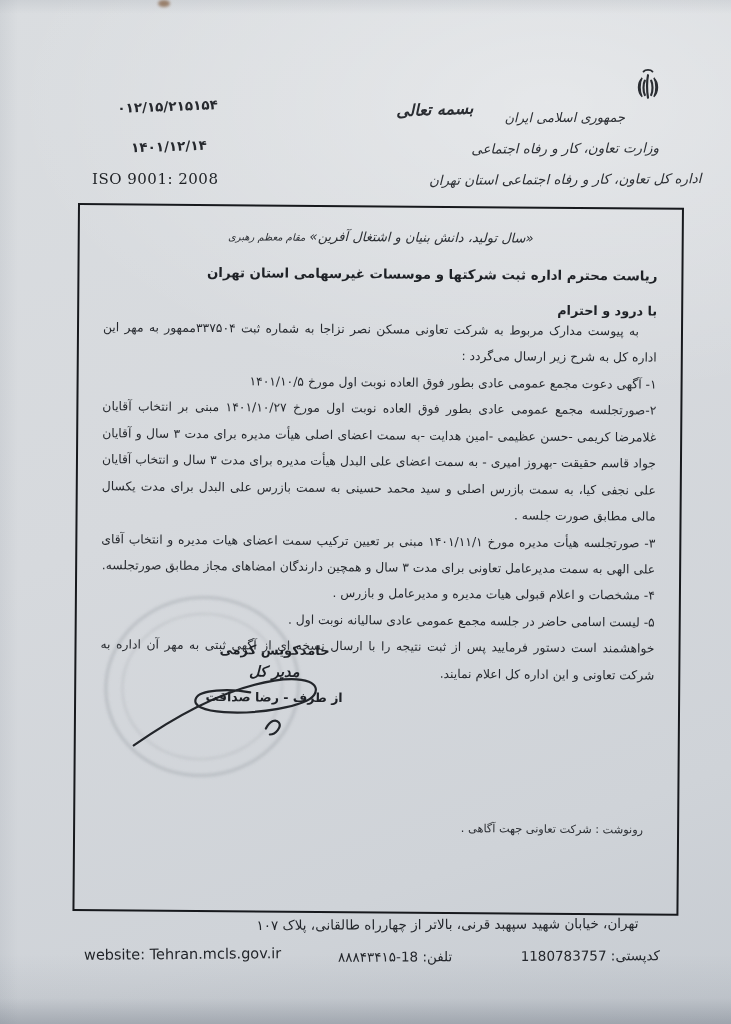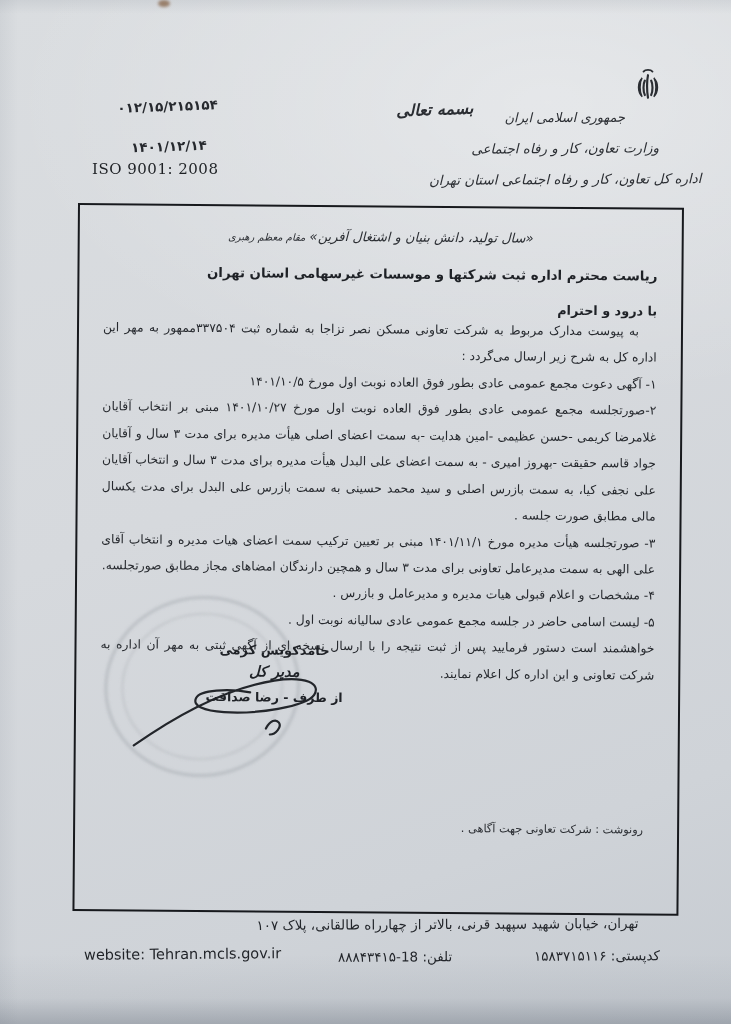--- a/index.html
+++ b/index.html
@@ -23,21 +23,21 @@
   
   .emblem{position:absolute;left:630px;top:66px;width:36px;height:40px;}
   .lh-text{position:absolute;right:16px;top:102px;width:300px;text-align:center;
     font-style:italic;direction:rtl;line-height:31px;font-size:13.5px;color:#2b2e33;
     transform:rotate(-0.4deg);}
   .lh-text .l1{font-size:13px;}
   .refblock{position:absolute;left:118px;top:86px;text-align:center;direction:rtl;
     font-weight:bold;font-size:13.5px;color:#26292e;transform:rotate(-2deg);line-height:40px;}
   .besmeleh{position:absolute;left:396px;top:100px;font-style:italic;font-weight:bold;
     font-size:16px;transform:rotate(-2deg);color:#2a2d32;}
-  .iso{position:absolute;left:92px;top:160px;font-family:"DejaVu Serif", serif;
+  .iso{position:absolute;left:92px;top:170px;font-family:"DejaVu Serif", serif;
     font-size:15px;letter-spacing:0.5px;color:#1d2024;}
 
   
   .box{position:absolute;left:78px;top:203px;width:606px;height:708px;
     border:2.5px solid #17191d;transform:rotate(0.45deg);transform-origin:top left;
     direction:rtl;box-sizing:border-box;padding:14px 24px 0 24px;}
   .slogan{text-align:center;margin-top:8px;font-style:italic;font-size:13px;color:#2b2e33;}
   .slogan .attr{font-size:10px;margin-right:0;}
   .recipient{font-weight:bold;font-size:13.3px;margin-top:22px;color:#1e2126;}
   .salutation{font-weight:bold;font-size:12.8px;margin-top:20px;color:#1e2126;}
@@ -131,15 +131,15 @@
     <div class="sig-title">مدیر کل</div>
     <div class="sig-behalf">از طرف - رضا صداقت</div>
   </div>
 
   <div class="cc">رونوشت : شرکت تعاونی جهت آگاهی .</div>
 </div>
 
 <div class="addr">تهران، خیابان شهید سپهبد قرنی، بالاتر از چهارراه طالقانی، پلاک ۱۰۷</div>
 <div class="phonerow">
   <span>تلفن: 18-۸۸۸۴۳۴۱۵</span>
-  <span>کدپستی: ۱۵۸۳۷۱۵۱۱۶</span>
+  <span>کدپستی: 1180783757</span>
 </div>
 <div class="website">website: Tehran.mcls.gov.ir</div>
 
 </body></html>

